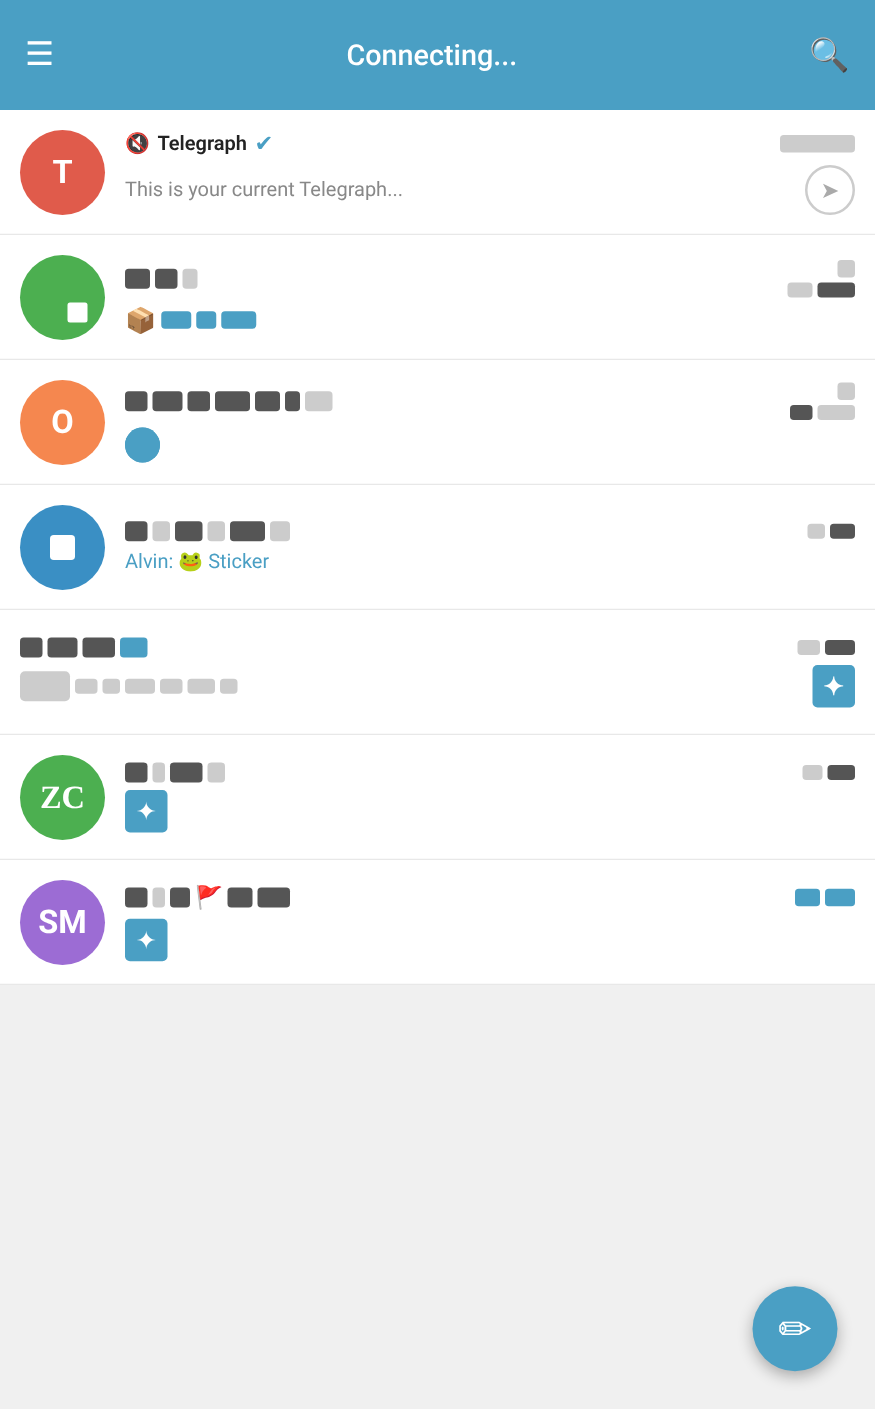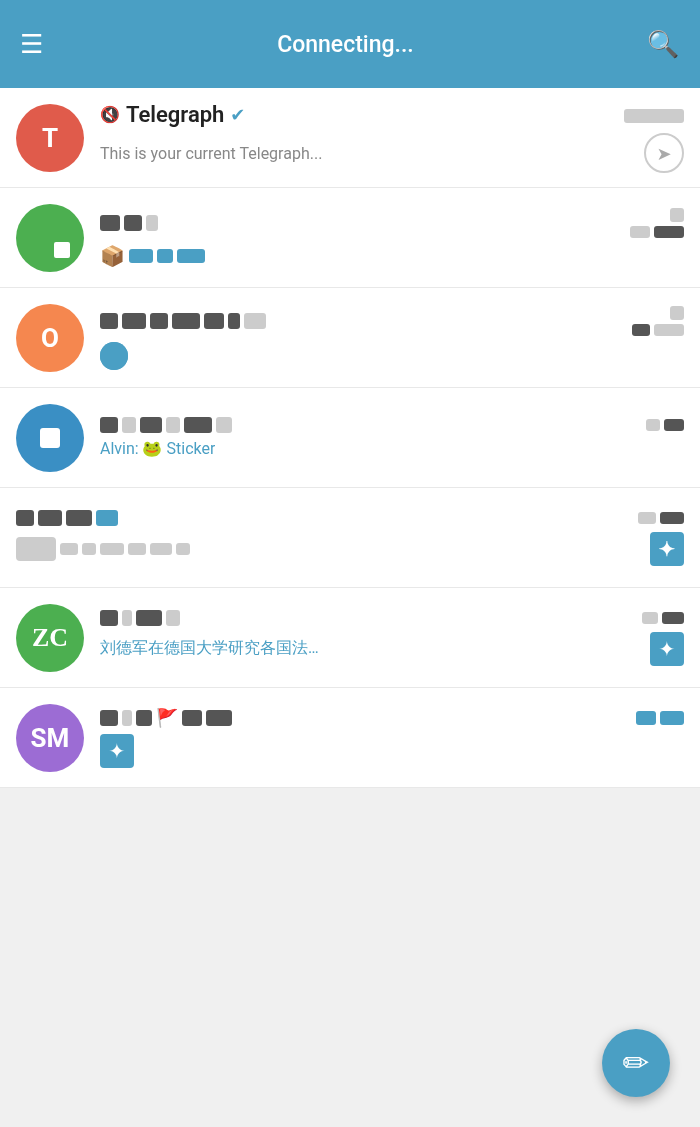--- a/index.html
+++ b/index.html
@@ -95,21 +95,21 @@
       margin-bottom: 4px;
     }
     .chat-name-row {
       display: flex;
       align-items: center;
       gap: 6px;
       flex: 1;
       min-width: 0;
     }
     .chat-name {
-      font-size: 22px;
+      font-size: 16px;
       font-weight: 600;
       color: #222;
       white-space: nowrap;
       overflow: hidden;
       text-overflow: ellipsis;
     }
     .verified-icon {
       color: #4a9fc4;
       font-size: 18px;
       flex-shrink: 0;
@@ -417,21 +417,20 @@
           </div>
         </div>
         <div class="time-area">
           <div class="redacted-row" style="justify-content:flex-end;">
             <span class="redacted" style="width:16px; height:12px;"></span>
             <span class="redacted redacted-dark" style="width:22px; height:12px;"></span>
           </div>
         </div>
       </div>
       <div class="chat-bottom-row">
-        <span class="chat-preview colored">刘德军在德国大学研究各国法…</span>
         <div style="width:34px; height:34px; background:#4a9fc4; border-radius:4px; display:flex; align-items:center; justify-content:center;">
           <span style="color:white; font-size:20px;">✦</span>
         </div>
       </div>
     </div>
   </div>
 
   <div class="chat-item">
     <div class="avatar avatar-purple">SM</div>
     <div class="chat-content">

